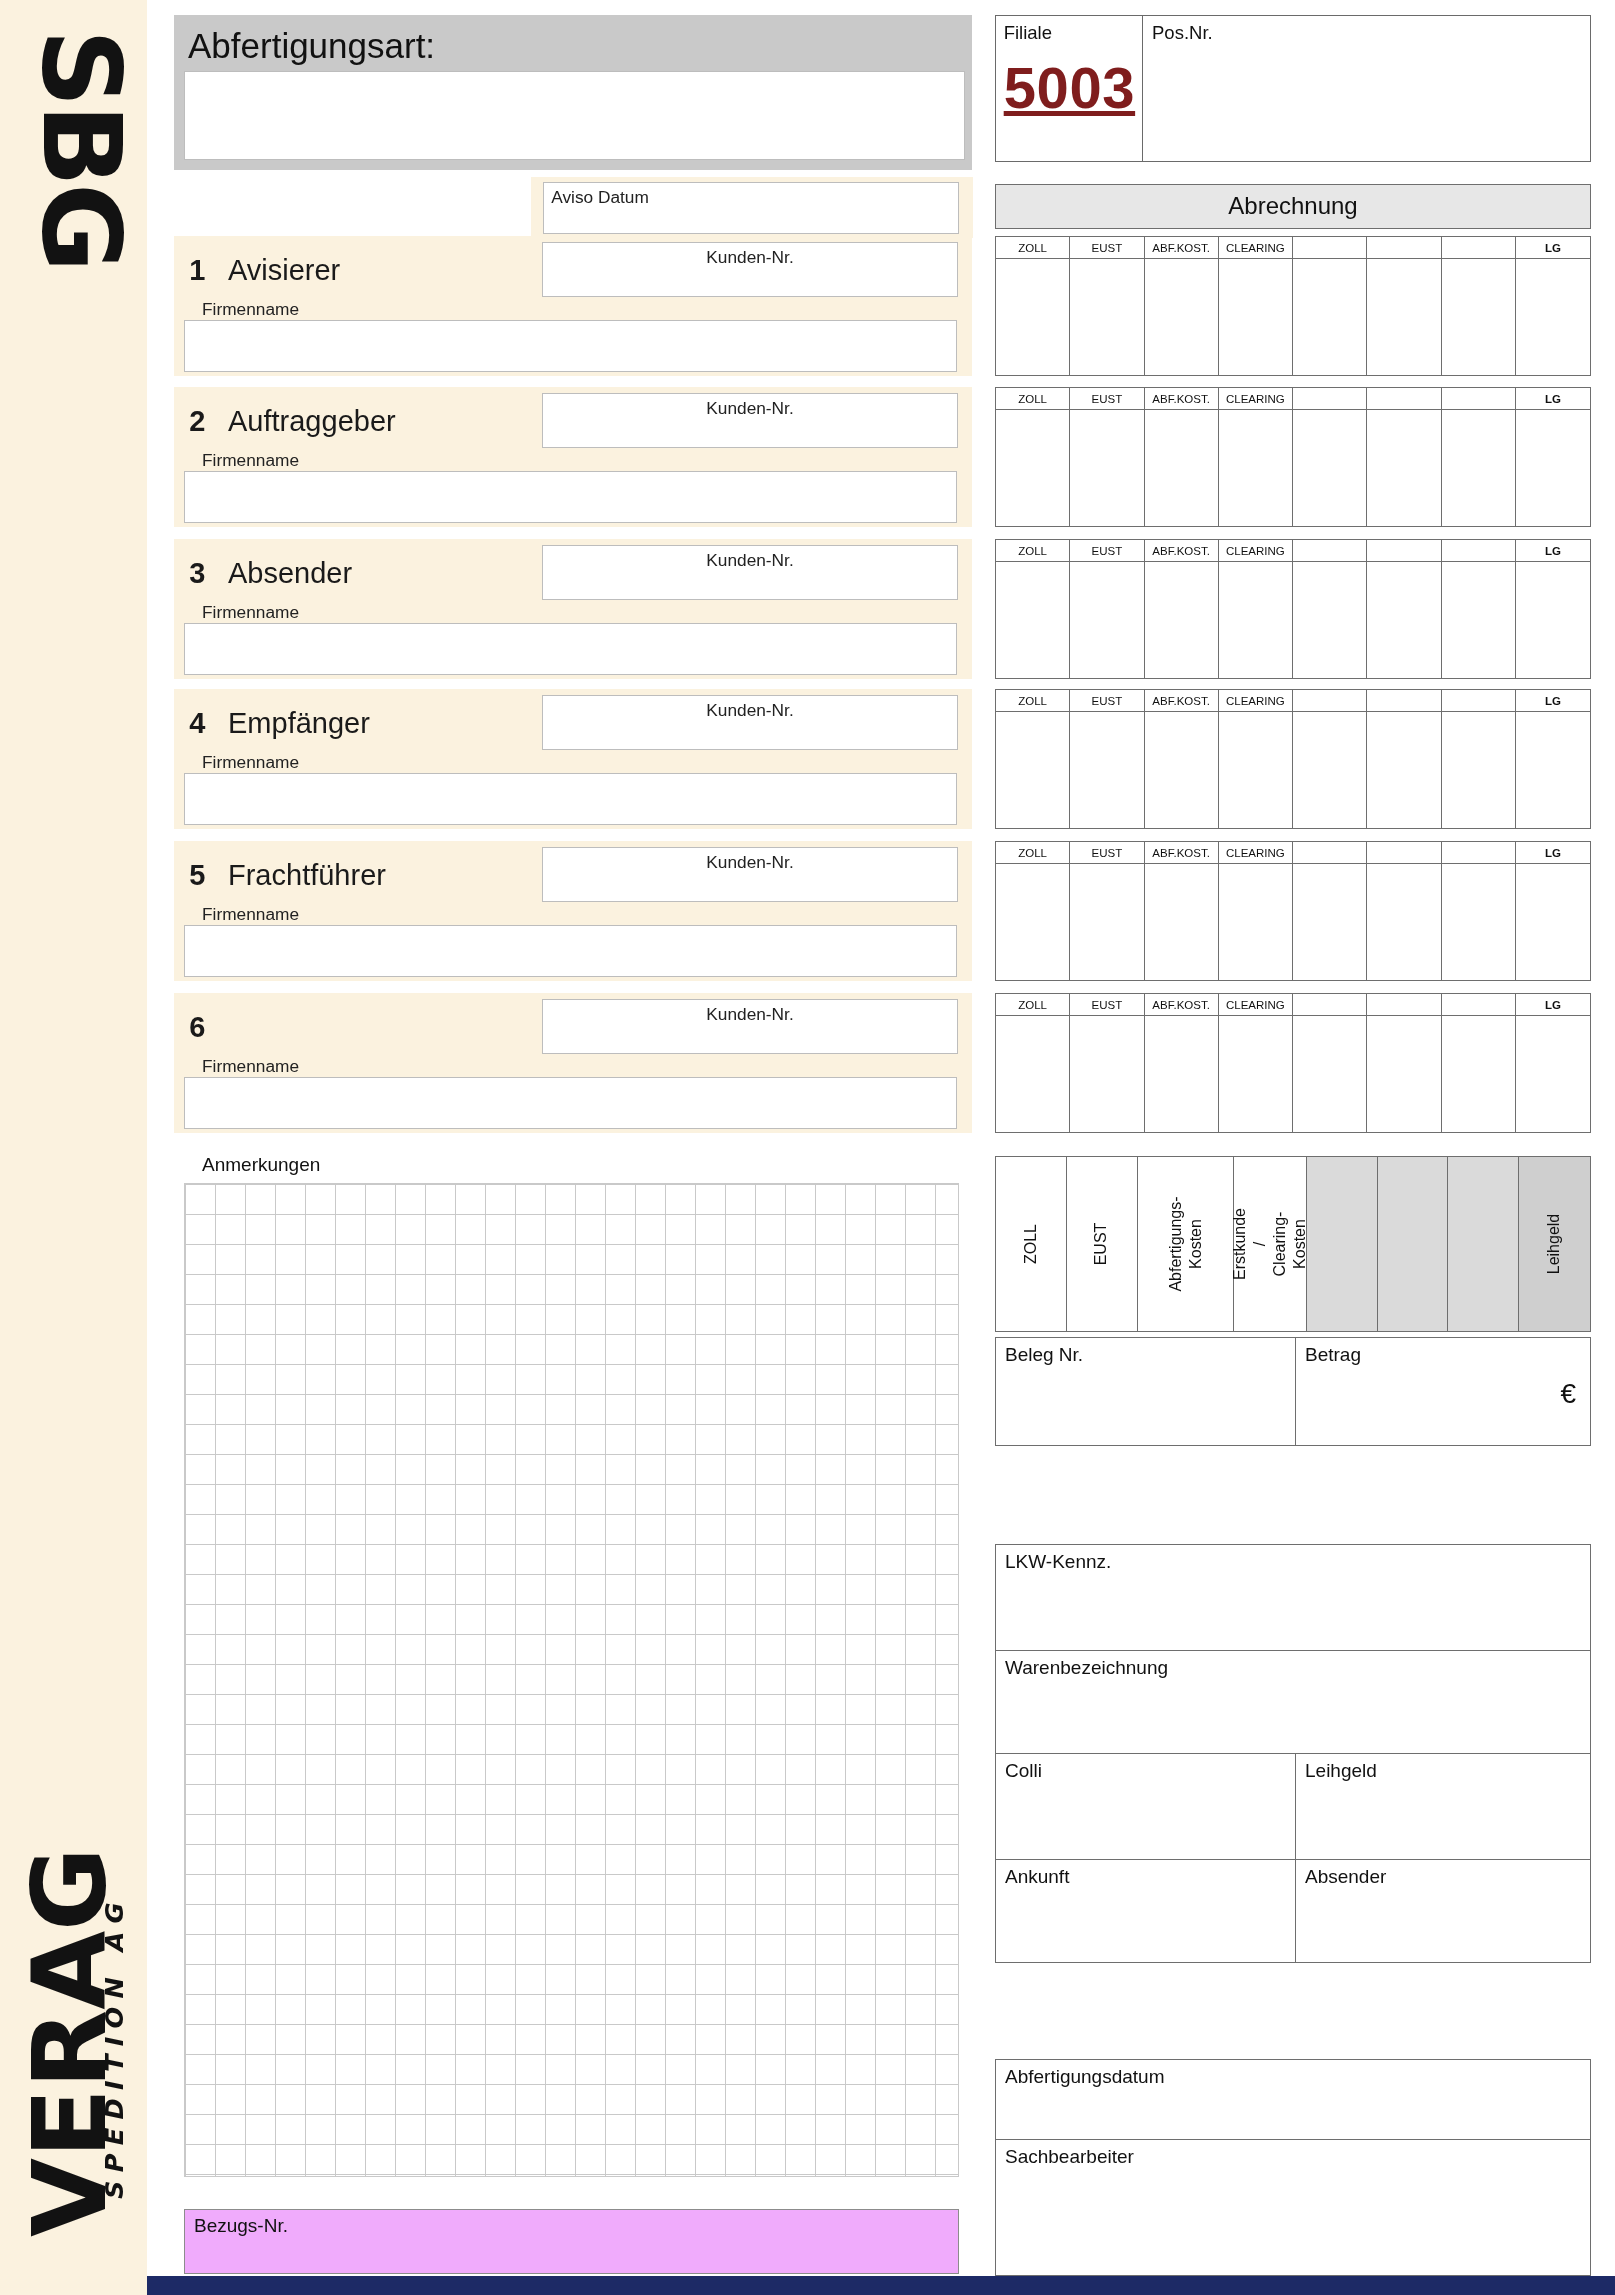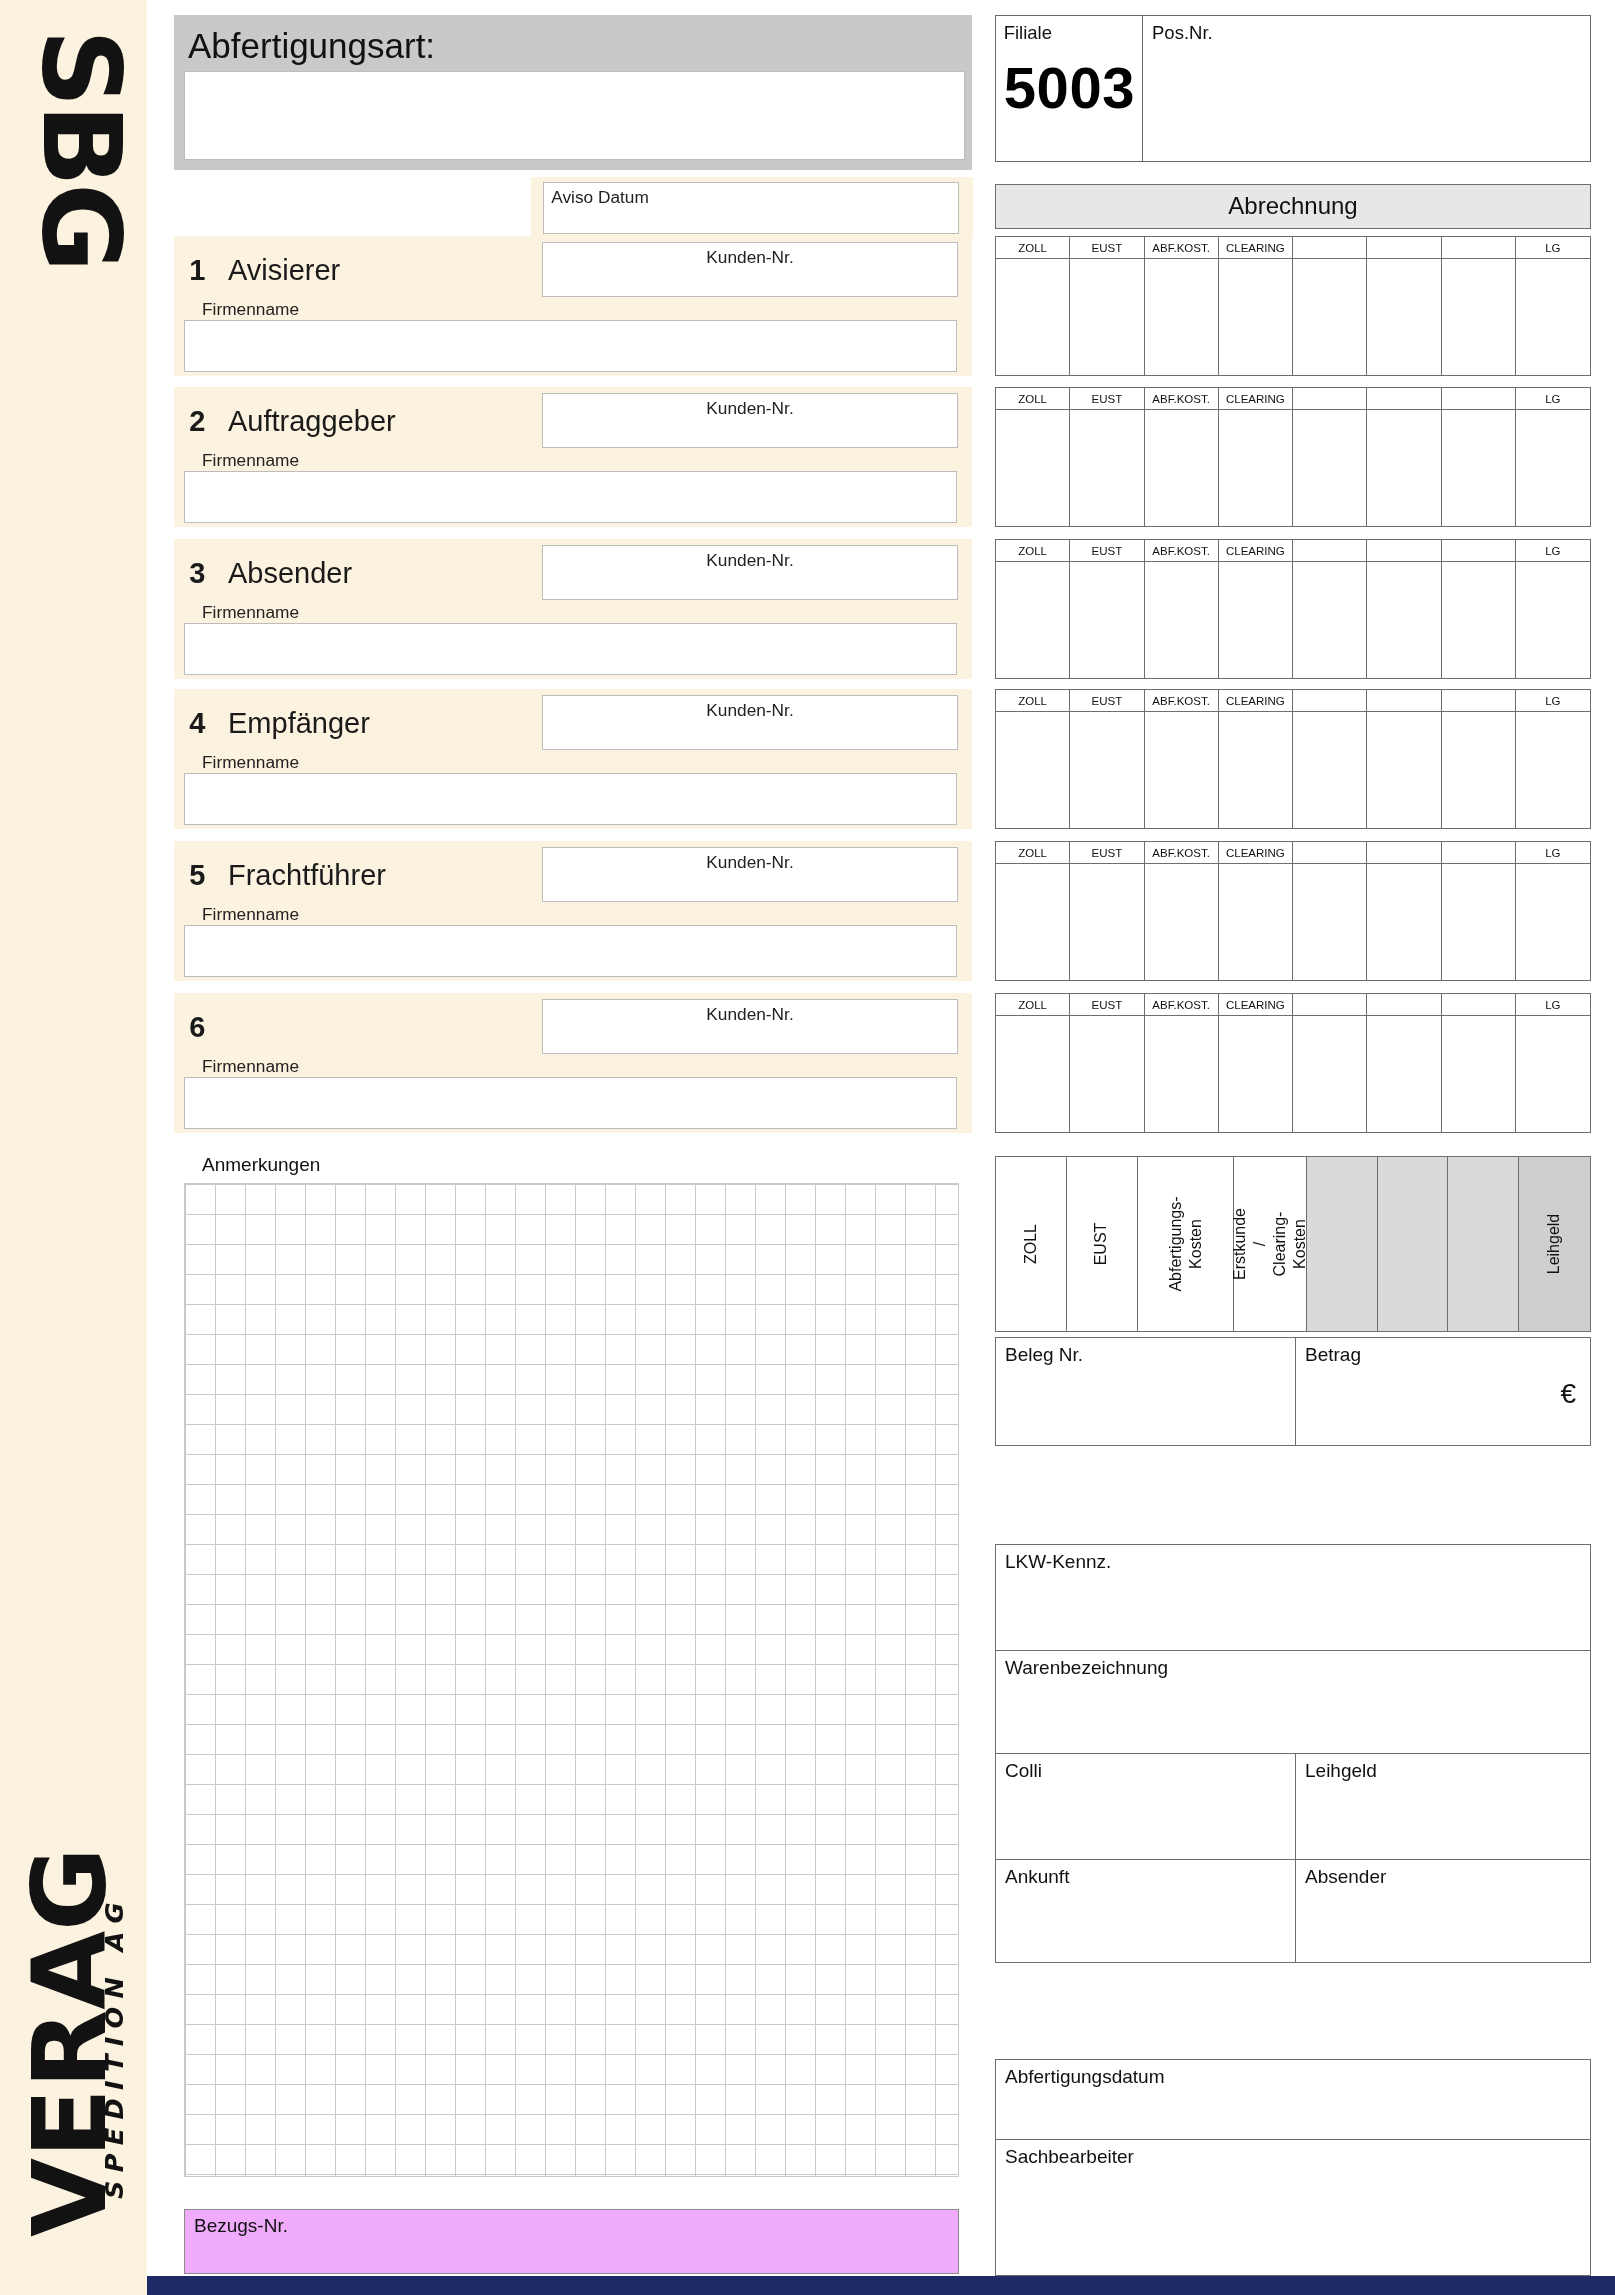--- a/index.html
+++ b/index.html
@@ -20,21 +20,21 @@
   .topgray { position:absolute; left:174px; top:14.7px; width:798px; height:155px; background:#c9c9c9; }
   .topgray-lbl { position:absolute; left:14px; top:11.5px; font-size:35px; color:#111; }
   .topgray-input { position:absolute; left:10.2px; top:56px; width:781px; height:89px; background:#ffffff; border:0.6px solid #bdbdbd; }
 
   
   .filiale-box { position:absolute; left:995px; top:14.7px; width:596px; height:147px; background:#fff;
                  border:1.9px solid #6a6a6a; display:flex; }
   .filiale-cell { width:147px; border-right:1.9px solid #6a6a6a; padding:6.4px 7.7px; }
   .pos-cell { flex:1; padding:6.4px 9px; }
   .small-lbl { font-size:18.5px; color:#111; }
-  .filiale-value { font-size:58px; font-weight:bold; margin-top:10.2px; letter-spacing:0.6px; color:#000000; }
+  .filiale-value { font-size:58px; font-weight:bold; margin-top:10.2px; letter-spacing:0.6px; color:#7f1d1d;text-decoration:underline; }
 
   
   .aviso-patch { position:absolute; left:531px; top:177px; width:442px; height:61px; background:#fbf2df; }
   .aviso-box { position:absolute; left:11.5px; top:5.1px; width:416px; height:52px; background:#ffffff;
                border:1.3px solid #bdbdbd; padding:3.8px 7.7px; }
   .field-label { font-size:17.3px; color:#222; }
 
   
   .abr-header { position:absolute; left:995px; top:184px; width:596px; height:45px; background:#e7e7e7;
                 border:1.3px solid #6e6e6e; text-align:center; line-height:42px; font-size:24px; color:#111; }
@@ -45,21 +45,21 @@
   .sec-title { position:absolute; left:54px; top:18px; font-size:29px; }
   .kunden-box { position:absolute; left:368px; top:5.8px; width:416px; height:55px; background:#ffffff;
                 border:1.3px solid #bdbdbd; padding:3.8px 7.7px;text-align:center; }
   .firma-label { position:absolute; left:28px; top:63px; }
   .firma-box { position:absolute; left:10.2px; top:84px; width:773px; height:52px; background:#ffffff; border:1.3px solid #bdbdbd; }
 
   
   .abr-row { position:absolute; left:995px; width:596px; height:140px; background:#ffffff;
              border:1.3px solid #6e6e6e; display:grid; grid-template-columns:repeat(8,1fr); }
   .abr-col { border-right:1.3px solid #6e6e6e; }
-  .abr-col:last-child { border-right:none; }
+  .abr-col:last-child { border-right:none;font-weight:bold; }
   .abr-h { height:22px; border-bottom:1.3px solid #6e6e6e; font-size:11.5px; text-align:center; padding-top:4.5px;
            white-space:nowrap; overflow:hidden; color:#111; }
 
   
   .vrow { position:absolute; left:995px; top:1156px; width:596px; height:176px; background:#ffffff;
           border:1.3px solid #6e6e6e; display:grid; grid-template-columns:repeat(8,1fr); }
   .vcell { border-right:1.3px solid #6e6e6e; display:flex; align-items:center; justify-content:center; overflow:visible; }
   .vcell:last-child { border-right:none; }
   .vcell.g1 { background:#dadada; }
   .vcell.g2 { background:#cfcfcf; }

